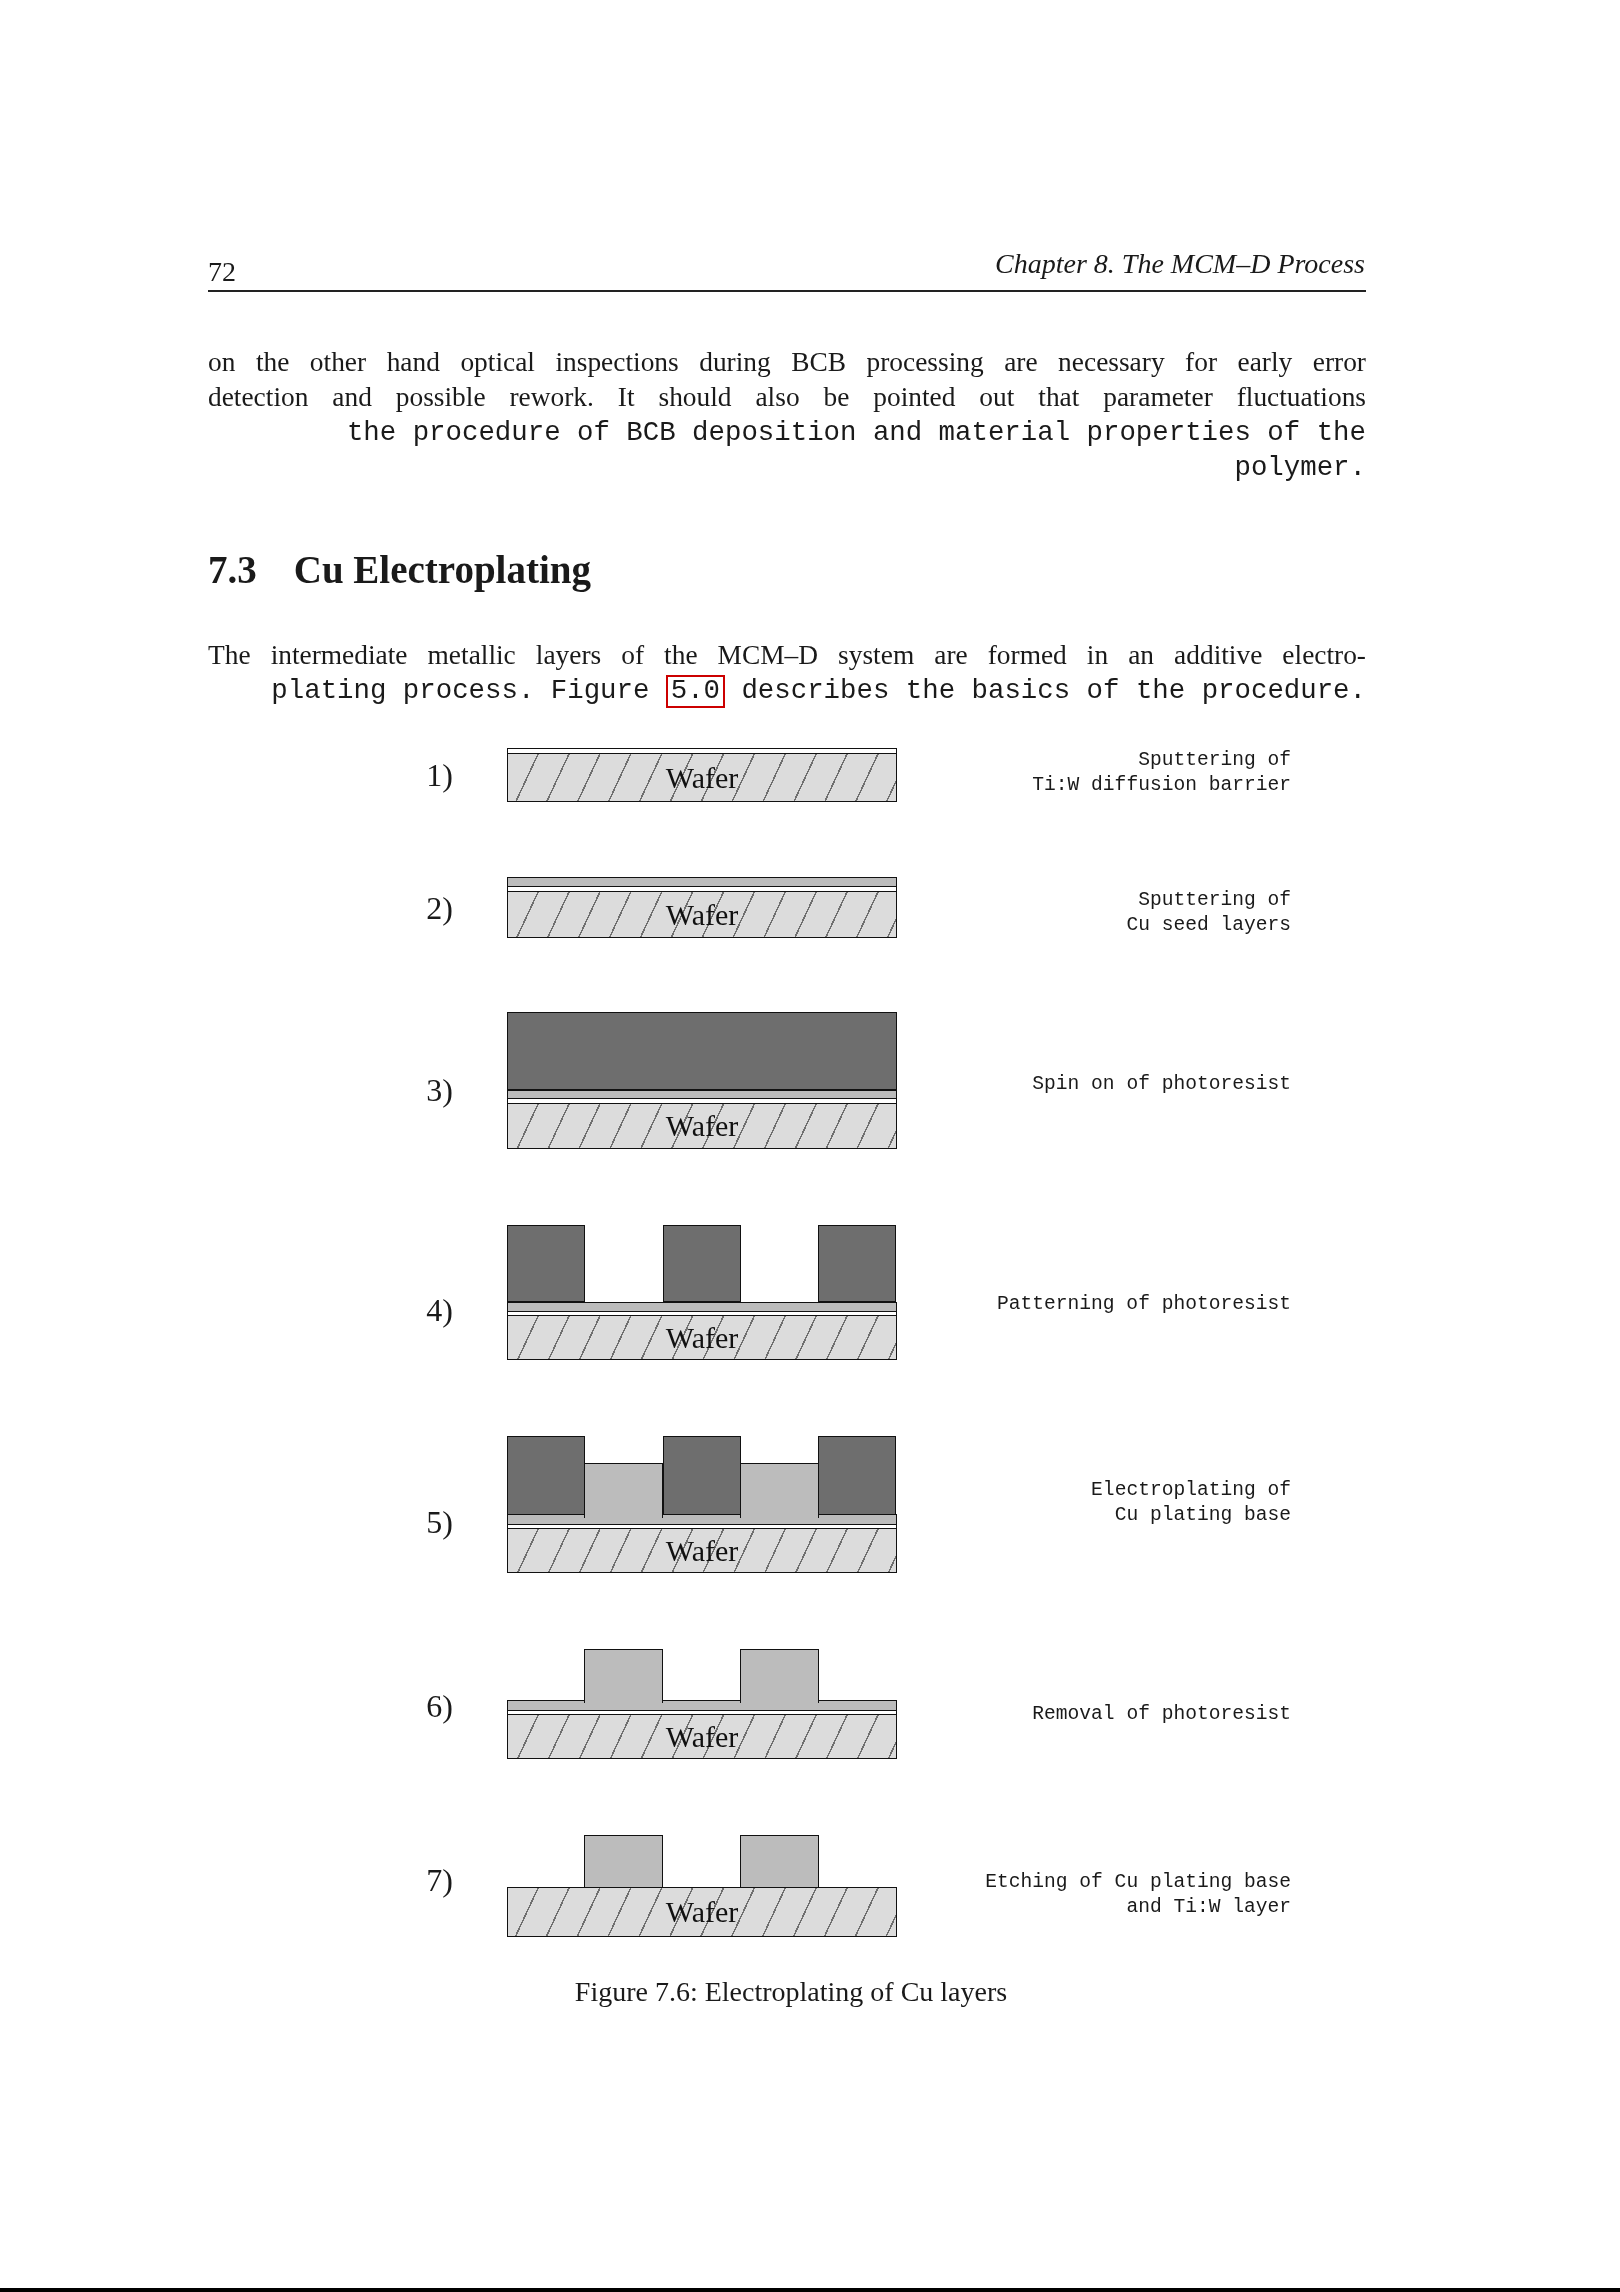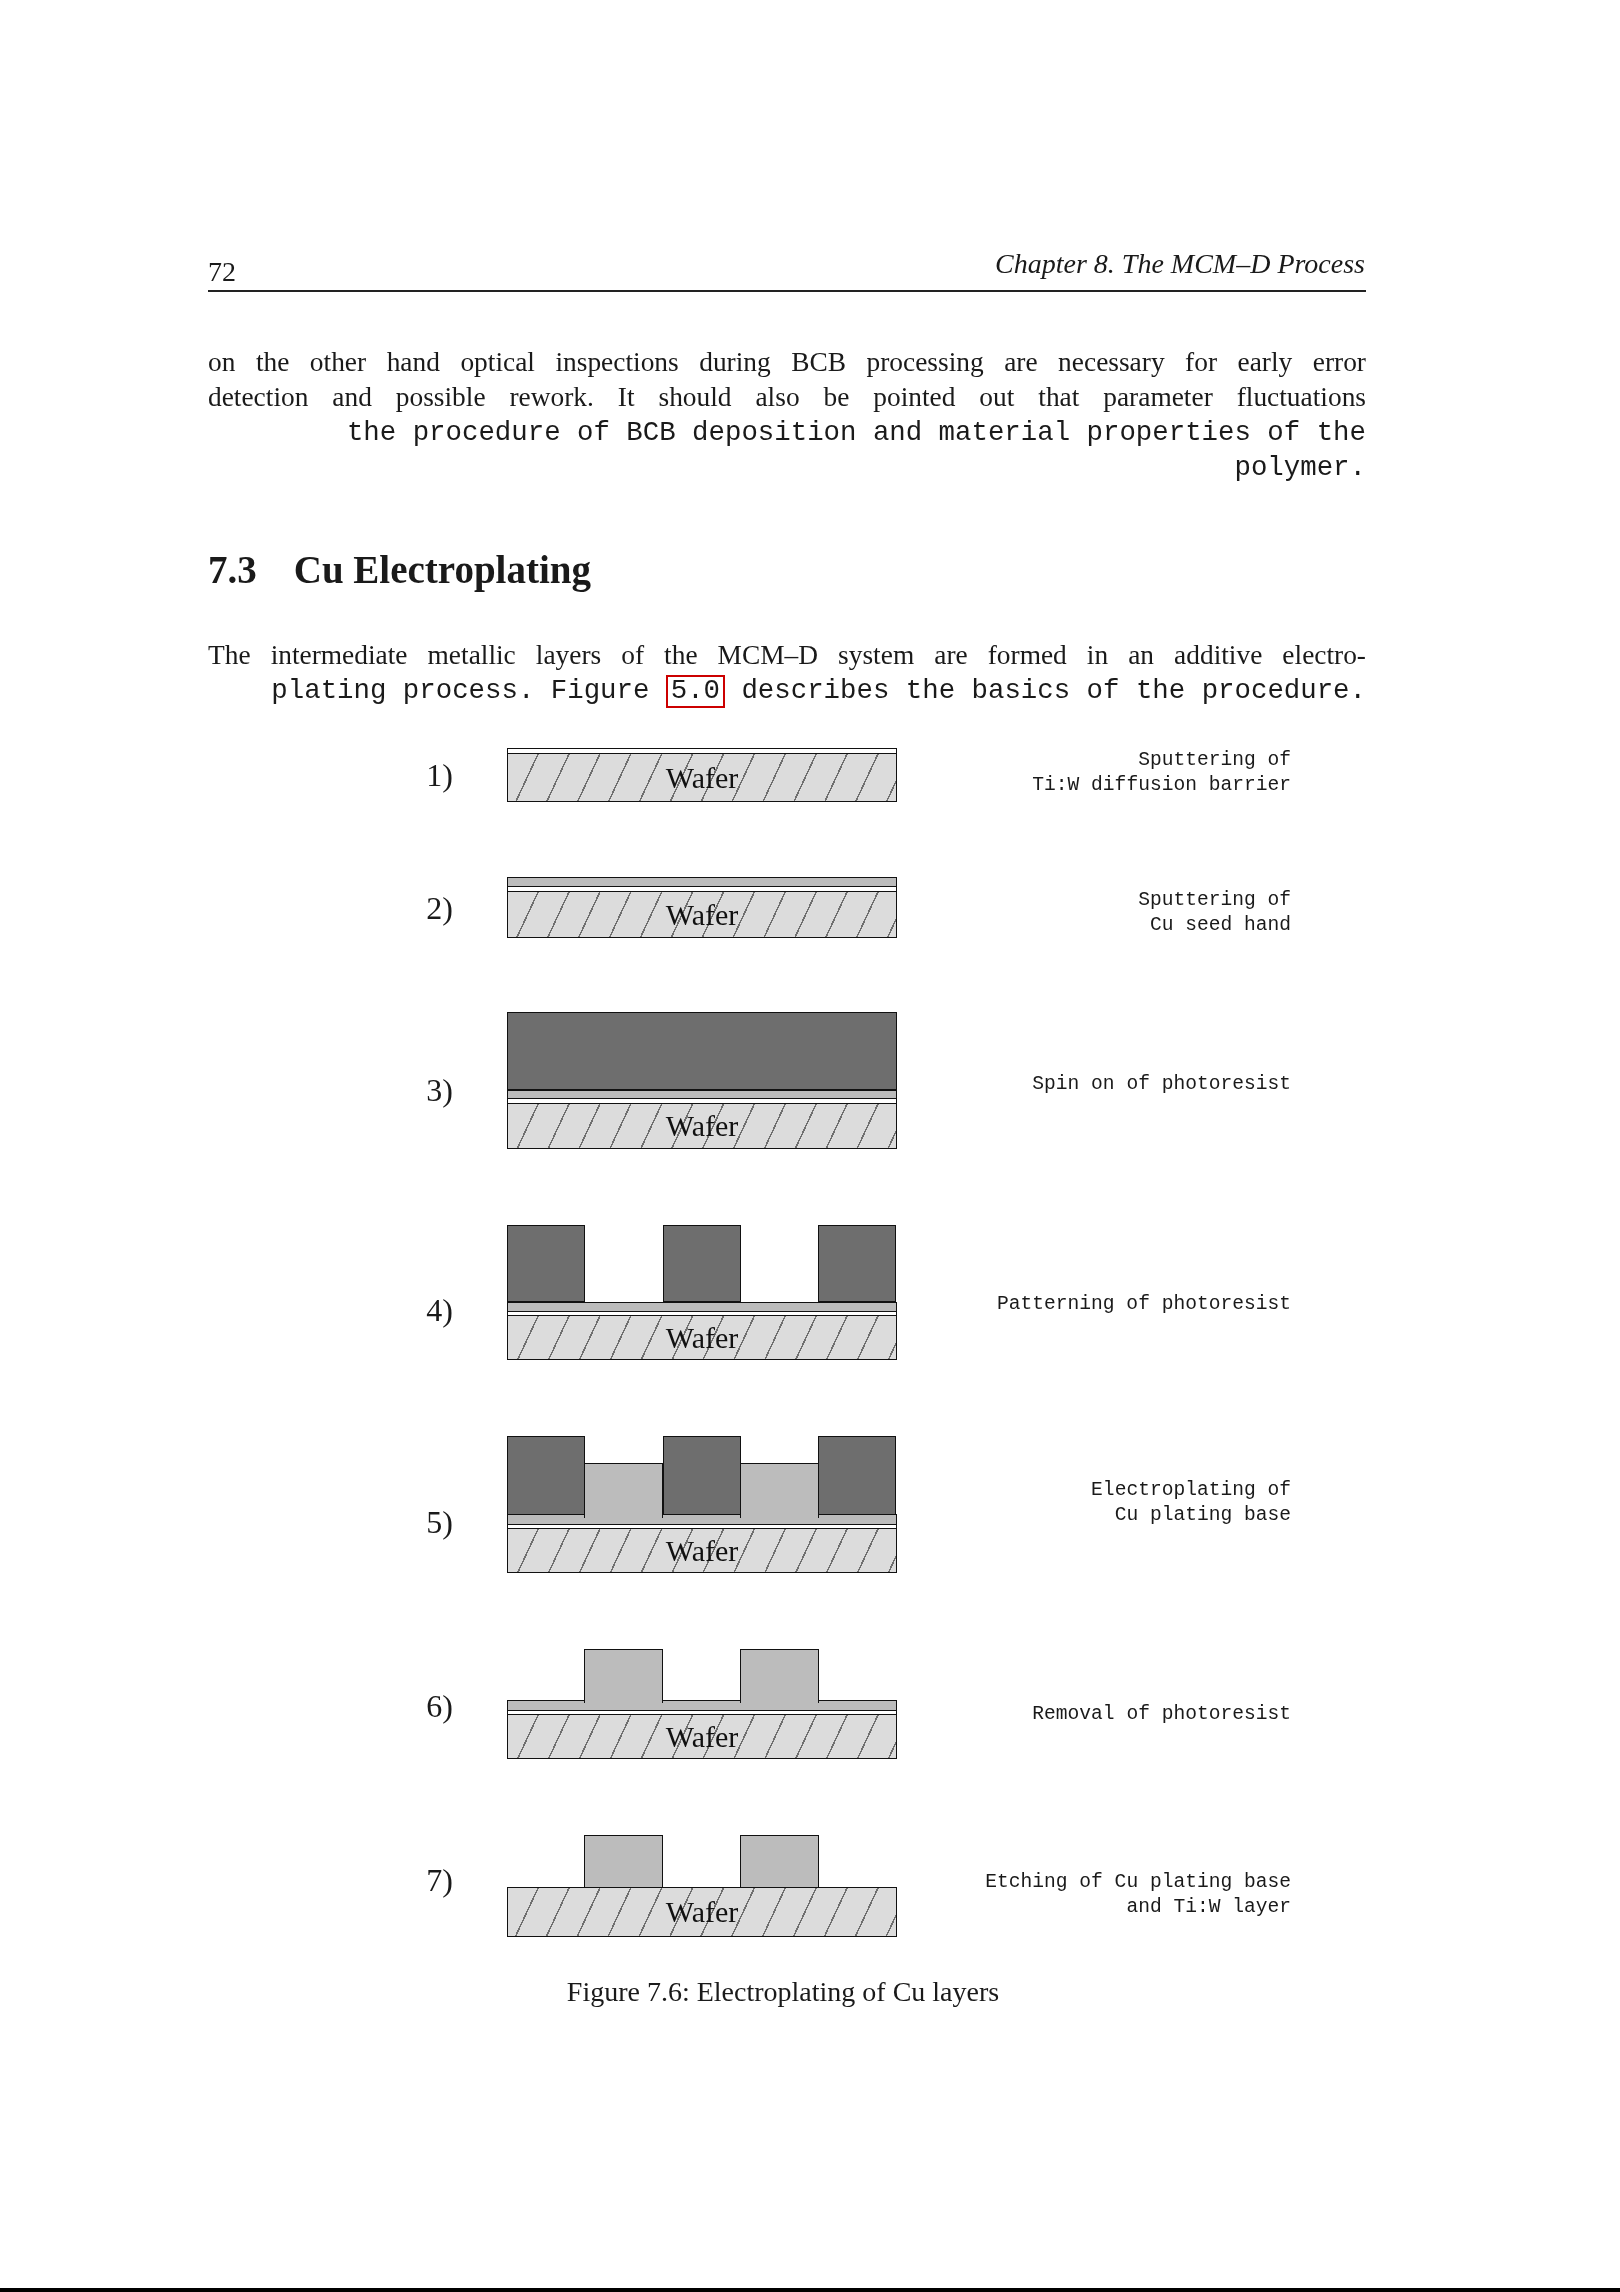--- a/index.html
+++ b/index.html
@@ -26,21 +26,21 @@
     background-color:var(--wafer,#dcdcdc);
     background-image:repeating-linear-gradient(115deg,transparent 0px,transparent 26.5px,#6f6f6f 26.5px,#6f6f6f 28px);
     display:flex;align-items:center;justify-content:center;
     font-size:30px;color:#111;left:507px;width:390px;
   }
   .resist{background:var(--photoresist,#6e6e6e);}
   .cu{background:var(--copper,#bcbcbc);}
   .barrier{background:var(--barrier,#fff);}
   .noline-b{border-bottom:none;}
   .noline-t{border-top:none;}
-  .caption{position:absolute;left:204px;top:1976px;width:1158px;text-align:center;font-size:28px;}
+  .caption{position:absolute;left:212px;top:1976px;width:1158px;text-align:center;font-size:28px;}
   .scanbar{position:absolute;left:0;bottom:0;width:100%;height:4.9px;background:#000;}
 </style>
 </head>
 <body>
 
 <div class="page">
 
   <div class="hdr-num">72</div>
   <div class="hdr-title">Chapter 8.  The MCM–D Process</div>
   <div class="hdr-rule"></div>
@@ -67,21 +67,21 @@
     <span class="lline">Sputtering of</span>
     <span class="lline">Ti:W diffusion barrier</span>
   </div>
 
   <div class="step-num" style="top:890px;">2)</div>
   <div class="shape cu" style="left:507px;top:877px;width:390px;height:9.8px;"></div>
   <div class="shape barrier" style="left:507px;top:886px;width:390px;height:5.9px;"></div>
   <div class="shape wafer" style="top:891px;height:47px;">Wafer</div>
   <div class="step-label" style="top:888px;">
     <span class="lline">Sputtering of</span>
-    <span class="lline">Cu seed hand</span>
+    <span class="lline">Cu seed layers</span>
   </div>
 
   <div class="step-num" style="top:1072px;">3)</div>
   <div class="shape resist" style="left:507px;top:1012px;width:390px;height:78px;"></div>
   <div class="shape cu" style="left:507px;top:1090px;width:390px;height:8.8px;"></div>
   <div class="shape barrier" style="left:507px;top:1098px;width:390px;height:5.9px;"></div>
   <div class="shape wafer" style="top:1103px;height:46px;">Wafer</div>
   <div class="step-label" style="top:1072px;">
     <span class="lline">Spin on of photoresist</span>
     <span class="lline"></span>

